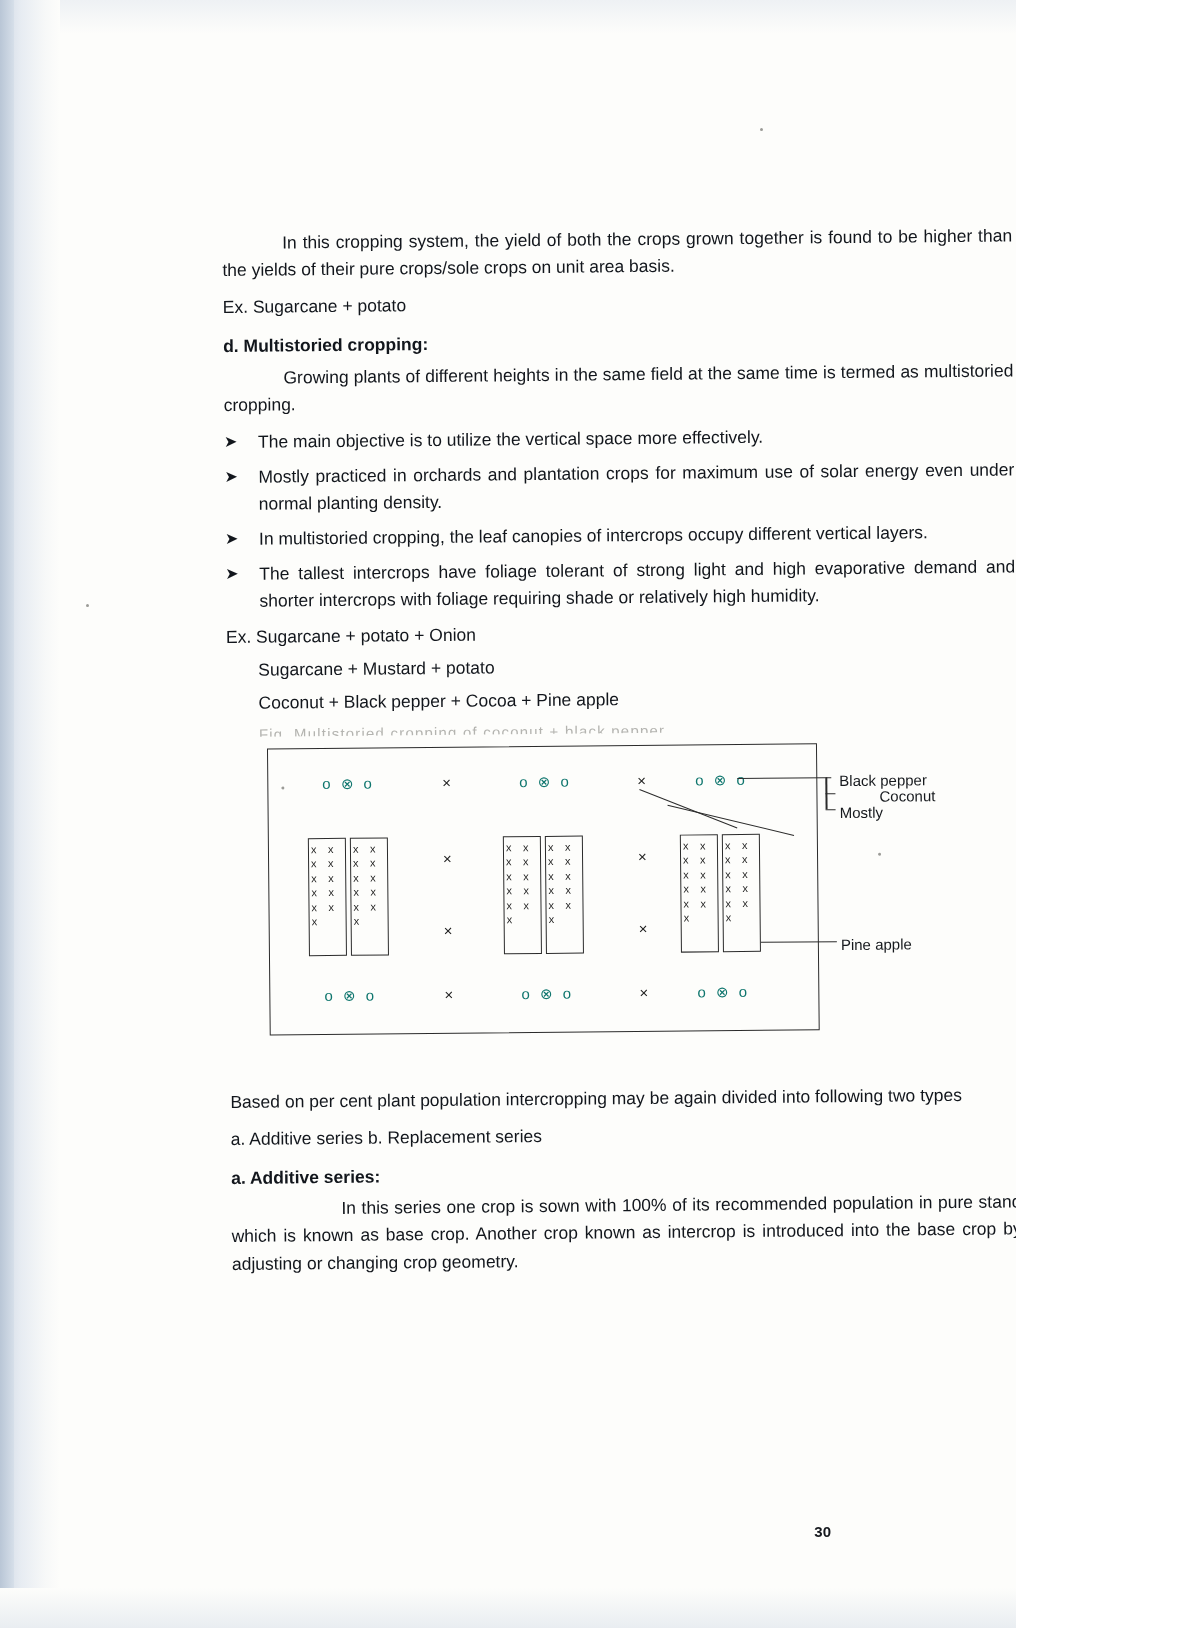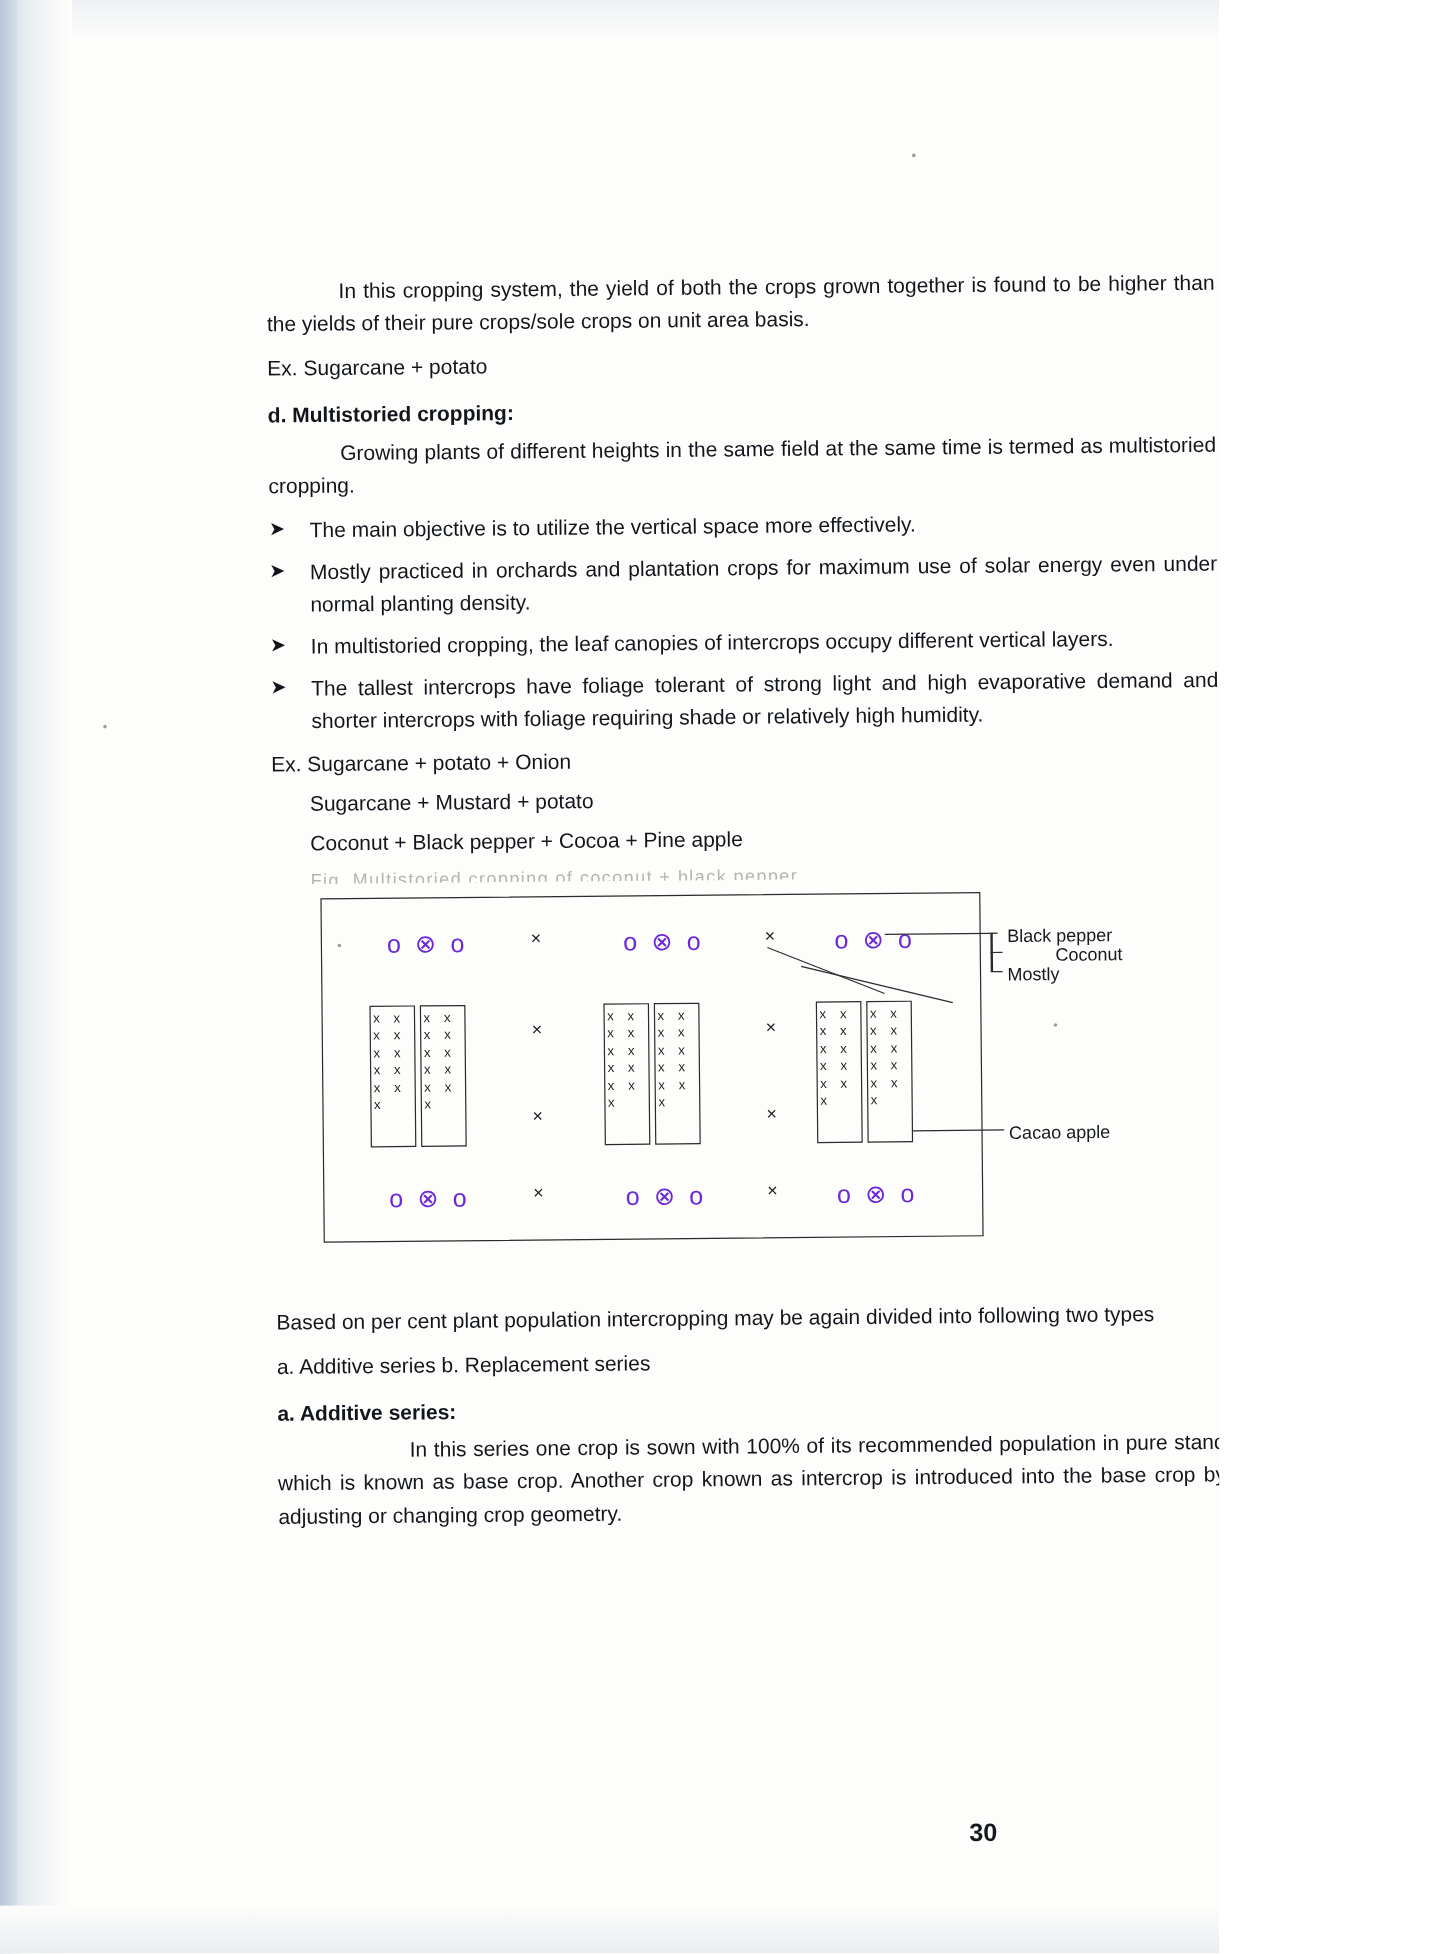--- a/index.html
+++ b/index.html
@@ -110,24 +110,24 @@
   .fig-box {
     position: absolute;
     left: 0; top: 0;
     width: 548px;
     height: 285px;
     border: 1.6px solid #2b2b2b;
     background: transparent;
   }
   .tree {
     position: absolute;
-    font-size: 21px;
+    font-size: 15px;
     letter-spacing: 3px;
     white-space: nowrap;
-    color: #6d28d9;
+    color: #0f766e;
   }
   .xmark {
     position: absolute;
     font-size: 15px;
     color: #1b1b1b;
   }
   .plot {
     position: absolute;
     border: 1.4px solid #2b2b2b;
     width: 38px;
@@ -156,21 +156,21 @@
   .dot {
     position: absolute;
     width: 3px; height: 3px;
     background: #9b9b97;
     border-radius: 50%;
   }
   .page-num {
     position: absolute;
     right: 185px;
     bottom: 88px;
-    font-size: 21px;
+    font-size: 15px;
     font-weight: bold;
     color: #15181d;
   }
   .tail-para { margin-top: 6px; }
 </style>
 </head>
 <body>
 
 <div class="page">
 
@@ -261,21 +261,21 @@
       <div class="leader" style="left:558px; top:66px; width:10px;"></div>
 
       <div class="leader" style="left:372px; top:44px; width:105px; transform: rotate(22deg);"></div>
       <div class="leader" style="left:400px; top:60px; width:130px; transform: rotate(14deg);"></div>
 
       <div class="leader" style="left:492px; top:198px; width:76px;"></div>
 
       <div class="fig-label" style="left:572px; top:26px;">Black pepper</div>
       <div class="fig-label" style="left:572px; top:42px;margin-left:40px;">Coconut</div>
       <div class="fig-label" style="left:572px; top:58px;">Mostly</div>
-      <div class="fig-label" style="left:572px; top:190px;">Cacao apple</div>
+      <div class="fig-label" style="left:572px; top:190px;">Pine apple</div>
 
       <div class="dot" style="left:14px; top:38px;"></div>
       <div class="dot" style="left:610px; top:110px;"></div>
     </div>
 
     <p class="para tail-para" style="margin-top:40px;">Based on per cent plant population intercropping may be again divided into following two types</p>
     <p class="para">a. Additive series   b. Replacement series</p>
     <p class="heading">a. Additive series:</p>
     <p class="para" style="text-indent:110px;">In this series one crop is sown with 100% of its recommended population in pure stand which is known as base crop. Another crop known as intercrop is introduced into the base crop by adjusting or changing crop geometry.</p>
 

